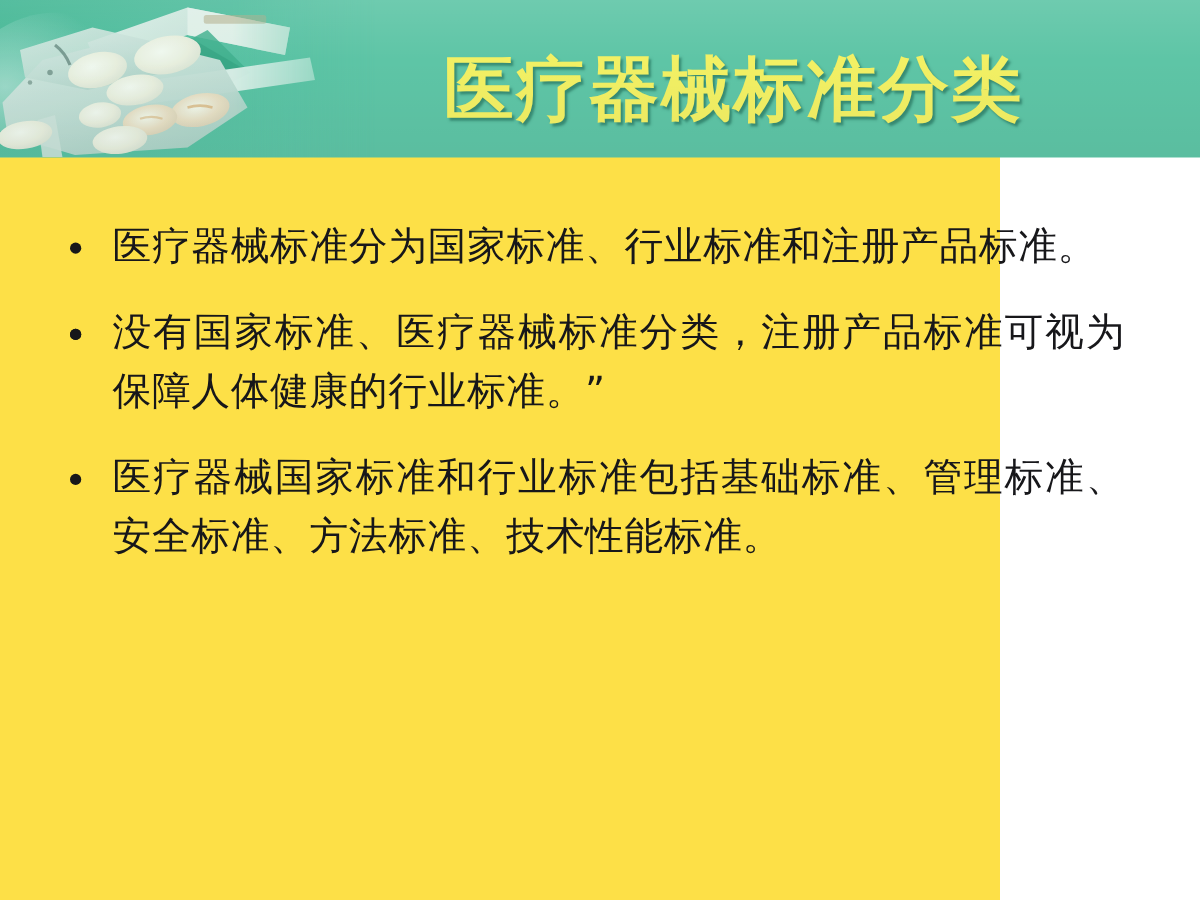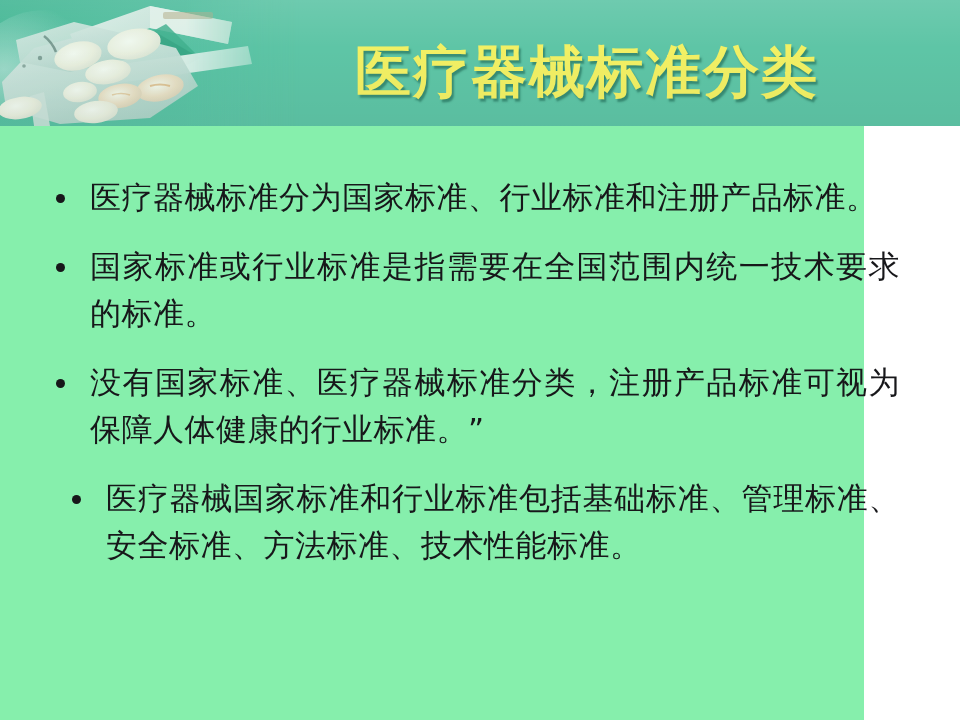--- a/index.html
+++ b/index.html
@@ -10,23 +10,23 @@
   body {
     width: 960px;
     height: 720px;
     overflow: hidden;
     background: #ffffff;
     font-family: "Liberation Sans", "DejaVu Sans", sans-serif;
   }
 
   .slide {
     position: relative;
-    width: 864px;
+    width: 800px;
     height: 720px;
-    background: #86efac;
+    background: #fde047;
   }
 
   
   .header-banner {
     position: absolute;
     left: 0;
     top: 0;
     width: 960px;
     height: 126px;
     background: #5ec5a6;
@@ -100,21 +100,21 @@
     position: relative;
     margin: 0 0 22px 0;
     padding: 0 60px 0 90px;
     color: #17171a;
     font-size: 31px;
     line-height: 47px;
     letter-spacing: 0.5px;
     text-align: justify;
     font-family: "DejaVu Sans", "Liberation Sans", sans-serif;
   }
-  .bullet-item:last-child { margin-bottom: 0; margin-left: 16px; }
+  .bullet-item:last-child { margin-bottom: 0; }
 
   .bullet-marker {
     position: absolute;
     left: 56px;
     top: 20px;
     width: 9px;
     height: 9px;
     border-radius: 50%;
     background: #17171a;
   }
@@ -209,21 +209,20 @@
   <div class="body-area">
     <ul class="bullet-list">
 
       <li class="bullet-item">
         <span class="bullet-marker"></span>
         <span class="bullet-text">医疗器械标准分为国家标准、行业标准和注册产品标准。</span>
       </li>
 
       <li class="bullet-item">
         <span class="bullet-marker"></span>
-        <span class="bullet-text">国家标准或行业标准是指需要在全国范围内统一技术要求的标准。</span>
       </li>
 
       <li class="bullet-item">
         <span class="bullet-marker"></span>
         <span class="bullet-text">没有国家标准、医疗器械标准分类，注册产品标准可视为保障人体健康的行业标准。”</span>
       </li>
 
       <li class="bullet-item">
         <span class="bullet-marker"></span>
         <span class="bullet-text">医疗器械国家标准和行业标准包括基础标准、管理标准、安全标准、方法标准、技术性能标准。</span>

